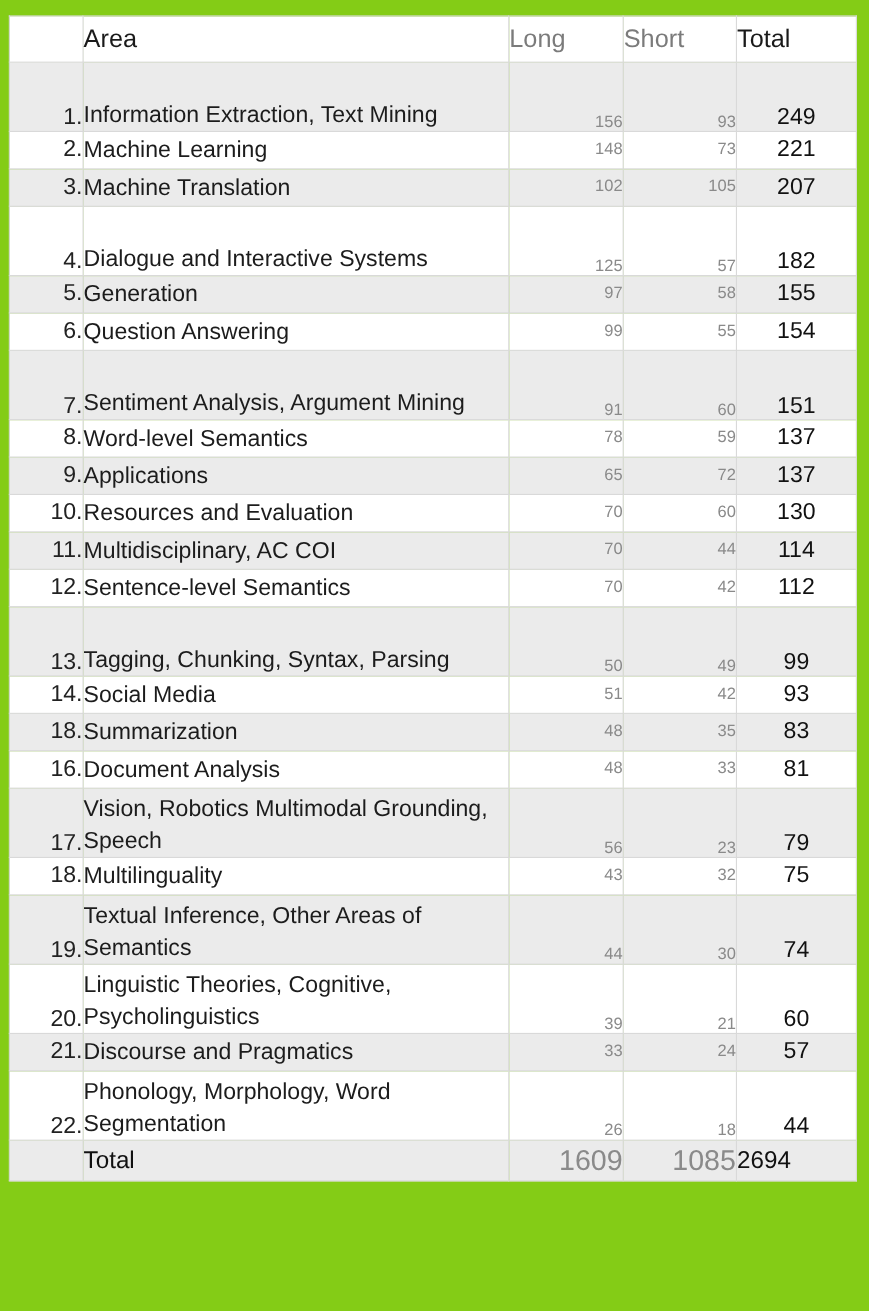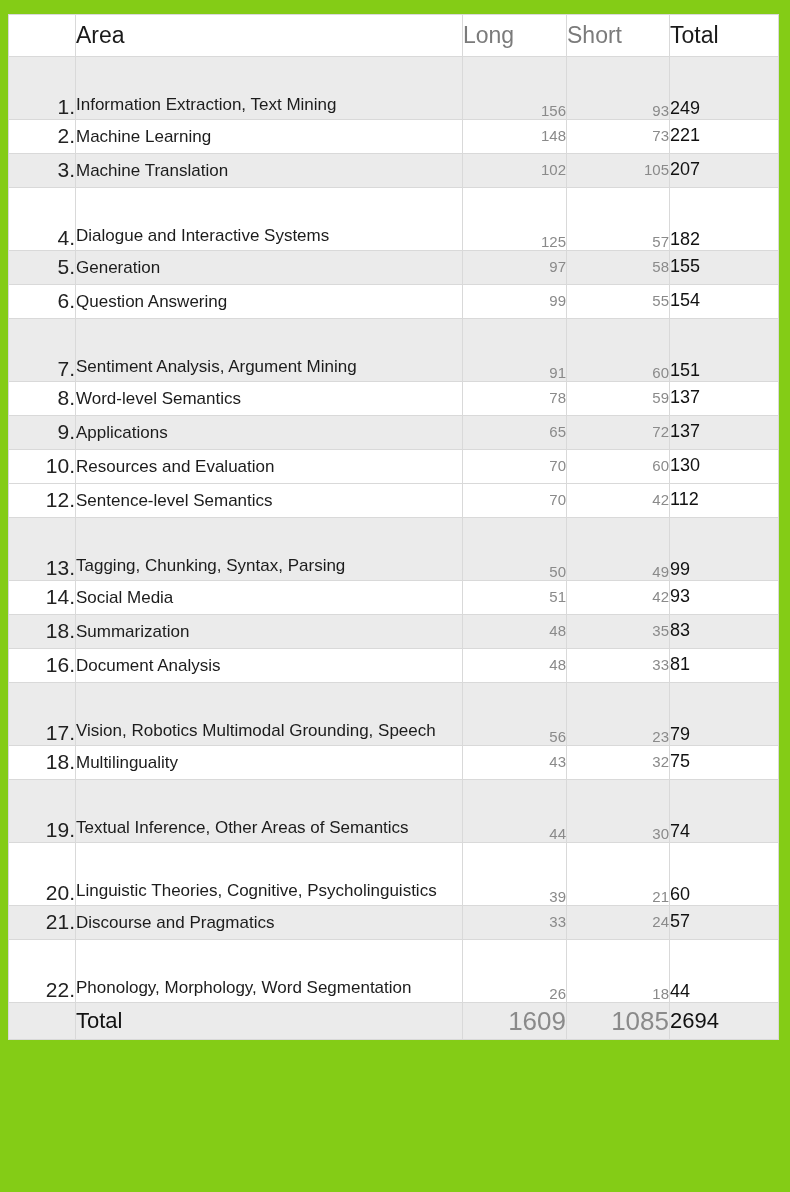--- a/index.html
+++ b/index.html
@@ -83,43 +83,43 @@
     color: #222222;
     text-align: right;
     padding-right: 17px;
     padding-bottom: 5px;
     vertical-align: top;
     padding-top: 5px;
   }
   tr.one-line td.cell-index { vertical-align: middle; padding-top: 0; padding-bottom: 2px; }
 
   td.cell-area {
-    font-size: 17px;
+    font-size: 21px;
     color: #1c1c1c;
     text-align: left;
     padding-left: 13px;
     padding-right: 6px;
     vertical-align: top;
     padding-top: 4px;
     line-height: 29px;
   }
   tr.one-line td.cell-area { vertical-align: middle; padding-top: 0; }
 
   td.cell-long, td.cell-short {
     font-size: 15px;
     color: #8a8a8a;
     text-align: right;
     padding-left: 12px;
     padding-bottom: 6px;
   }
   td.cell-total {
-    font-size: 18px;
+    font-size: 21px;
     font-weight: bold;
     color: #111111;
-    text-align: left;
+    text-align: center;
     padding-left: 12px;
     padding-bottom: 6px;
   }
   tr.one-line td.cell-long,
   tr.one-line td.cell-short,
   tr.one-line td.cell-total { vertical-align: middle; padding-bottom: 2px; }
 
   
   tr.total-row { background: #ebebeb; height: 37px; }
   tr.total-row td { vertical-align: middle; }
@@ -231,20 +231,27 @@
             <td class="cell-short">72</td>
             <td class="cell-total">137</td>
           </tr>
           <tr class="data-row one-line">
             <td class="cell-index">10.</td>
             <td class="cell-area">Resources and Evaluation</td>
             <td class="cell-long">70</td>
             <td class="cell-short">60</td>
             <td class="cell-total">130</td>
           </tr>
+          <tr class="data-row one-line shaded">
+            <td class="cell-index">11.</td>
+            <td class="cell-area">Multidisciplinary, AC COI</td>
+            <td class="cell-long">70</td>
+            <td class="cell-short">44</td>
+            <td class="cell-total">114</td>
+          </tr>
           <tr class="data-row one-line">
             <td class="cell-index">12.</td>
             <td class="cell-area">Sentence-level Semantics</td>
             <td class="cell-long">70</td>
             <td class="cell-short">42</td>
             <td class="cell-total">112</td>
           </tr>
           <tr class="data-row two-line shaded">
             <td class="cell-index">13.</td>
             <td class="cell-area">Tagging, Chunking, Syntax, Parsing</td>

